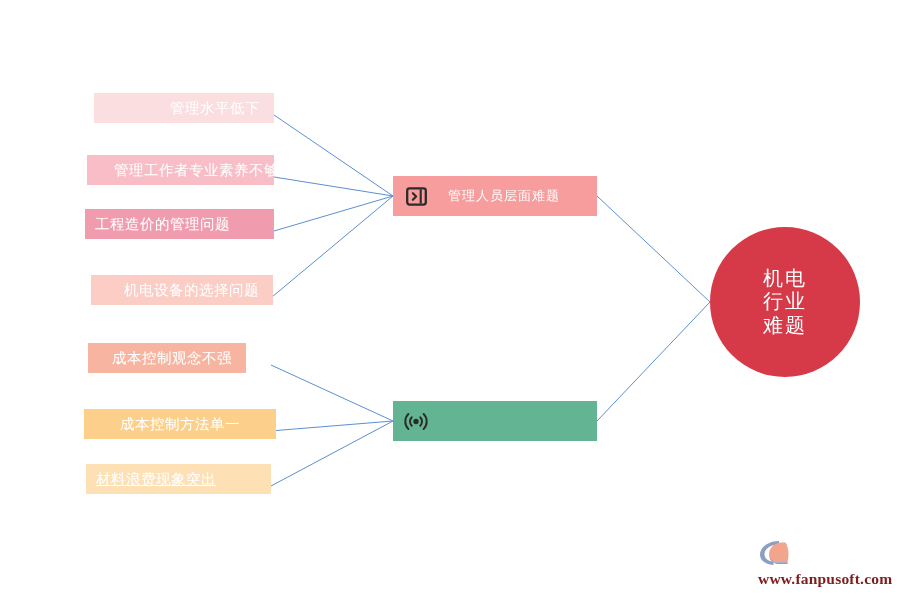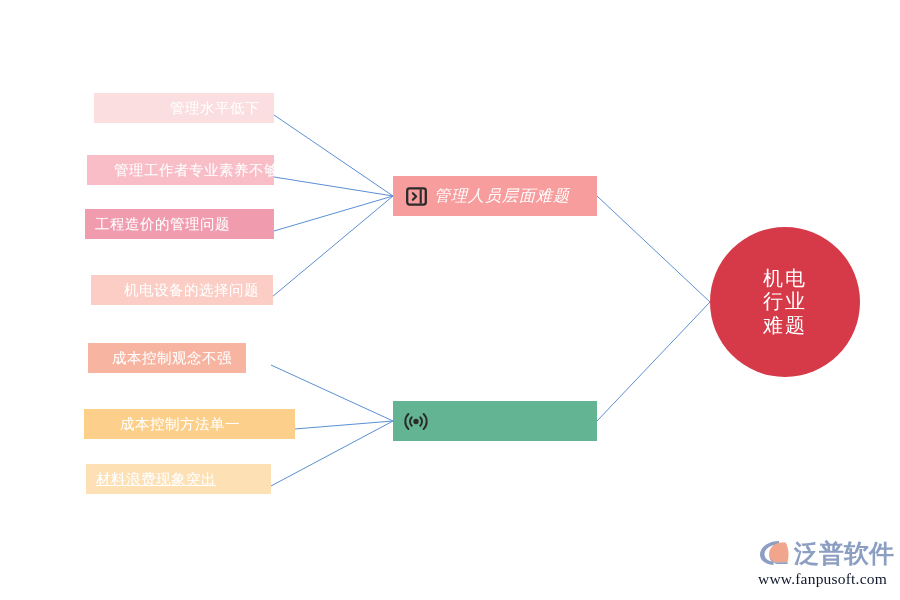--- a/index.html
+++ b/index.html
@@ -44,27 +44,26 @@
   .leaf.align-right { justify-content: flex-end; padding-right: 14px; }
   .leaf.align-left  { justify-content: flex-start; padding-left: 10px; }
 
   
   .mid {
     position: absolute;
     box-sizing: border-box;
     height: 40px;
     display: flex;
     align-items: center;
-    gap: 6px;
+    gap: 20px;
     padding-left: 11px;
     color: #ffffff;
-    font-size: 16px;
+    font-size: 13px;
     letter-spacing: 1px;
     white-space: nowrap;
-    font-style: italic;
   }
   .mid .ico {
     display: inline-flex;
     align-items: center;
     justify-content: center;
     width: 24px;
     height: 24px;
     flex: 0 0 auto;
   }
 
@@ -107,24 +106,24 @@
   #logo .logomark { width: 34px; height: 30px; flex: 0 0 auto; }
   #logo .logoname {
     font-size: 25px;
     color: #8c9ec2;
     letter-spacing: 0px;
     font-weight: 700;
     line-height: 1;
   }
   #logo .logourl {
     font-size: 15.5px;
-    color: #0f172a;
+    color: #7f1d1d;
     letter-spacing: 0.2px;
     font-family: "Liberation Serif", "DejaVu Serif", serif;
-    font-weight: 400;
+    font-weight: 700;
     margin-top: 0;
     margin-left: 1px;
   }
 </style>
 </head>
 <body>
 
 <div id="canvas">
 
   <svg id="edges" viewBox="0 0 900 600" xmlns="http://www.w3.org/2000/svg">
@@ -172,35 +171,34 @@
             <path d="M17.6 7.4 A6.5 6.5 0 0 1 17.6 16.6" fill="none" stroke="#2b2b2b" stroke-width="2.1" stroke-linecap="round"></path>
             <path d="M8.4 7.4 A6.5 6.5 0 0 0 8.4 16.6" fill="none" stroke="#2b2b2b" stroke-width="2.1" stroke-linecap="round"></path>
             <path d="M21.2 3.8 A11.6 11.6 0 0 1 21.2 20.2" fill="none" stroke="#2b2b2b" stroke-width="2.1" stroke-linecap="round"></path>
             <path d="M4.8 3.8 A11.6 11.6 0 0 0 4.8 20.2" fill="none" stroke="#2b2b2b" stroke-width="2.1" stroke-linecap="round"></path>
           </svg>
         </span>
       </div>
       <div class="leaf align-right" style="left: 88px; top: 343px; width: 158px; background: rgb(247, 180, 160);">
         <span>成本控制观念不强</span>
       </div>
-      <div class="leaf align-left" style="left: 84px; top: 409px; width: 211px; background: rgb(252, 208, 138); padding-left: 36px;">
+      <div class="leaf align-left" style="left: 84px; top: 409px; width: 192px; background: rgb(252, 208, 138); padding-left: 36px;">
         <span>成本控制方法单一</span>
       </div>
       <div class="leaf align-left" style="left: 86px; top: 464px; width: 185px; background: rgb(253, 224, 180); text-decoration: underline;">
         <span>材料浪费现象突出</span>
       </div>
     </div>
 
   <div id="logo">
     <div class="logorow">
       <span class="logomark">
         <svg viewBox="0 0 34 30" width="34" height="30" xmlns="http://www.w3.org/2000/svg">
           <path d="M22 3 C11 3 3 9.5 3 16.5 C3 22.5 9 27 16.5 27 L16.5 23.5 C11.5 23.5 7.5 20.5 7.5 16.3 C7.5 11.3 13 6.6 22 6.6 Z" fill="#8c9ec2"></path>
           <path d="M23.5 4.5 C16.5 5.4 12 10.5 12 16.5 C12 20 13.8 22.8 16.5 24.2 L30.5 24.2 C31.2 21.8 31.5 19.1 31.5 16.3 C31.5 11.5 30.4 7.3 28.6 4.5 Z" fill="#f0a58c"></path>
           <path d="M12.3 19.5 C13.6 23 16.6 25.4 20.4 26 L30.6 26 L30.6 24.2 L16.8 24.2 Z" fill="#8c9ec2"></path>
         </svg>
       </span>
-      <span class="logoname">泛普软件</span>
     </div>
     <div class="logourl">www.fanpusoft.com</div>
   </div>
 
 </div>
 
 </body></html>

